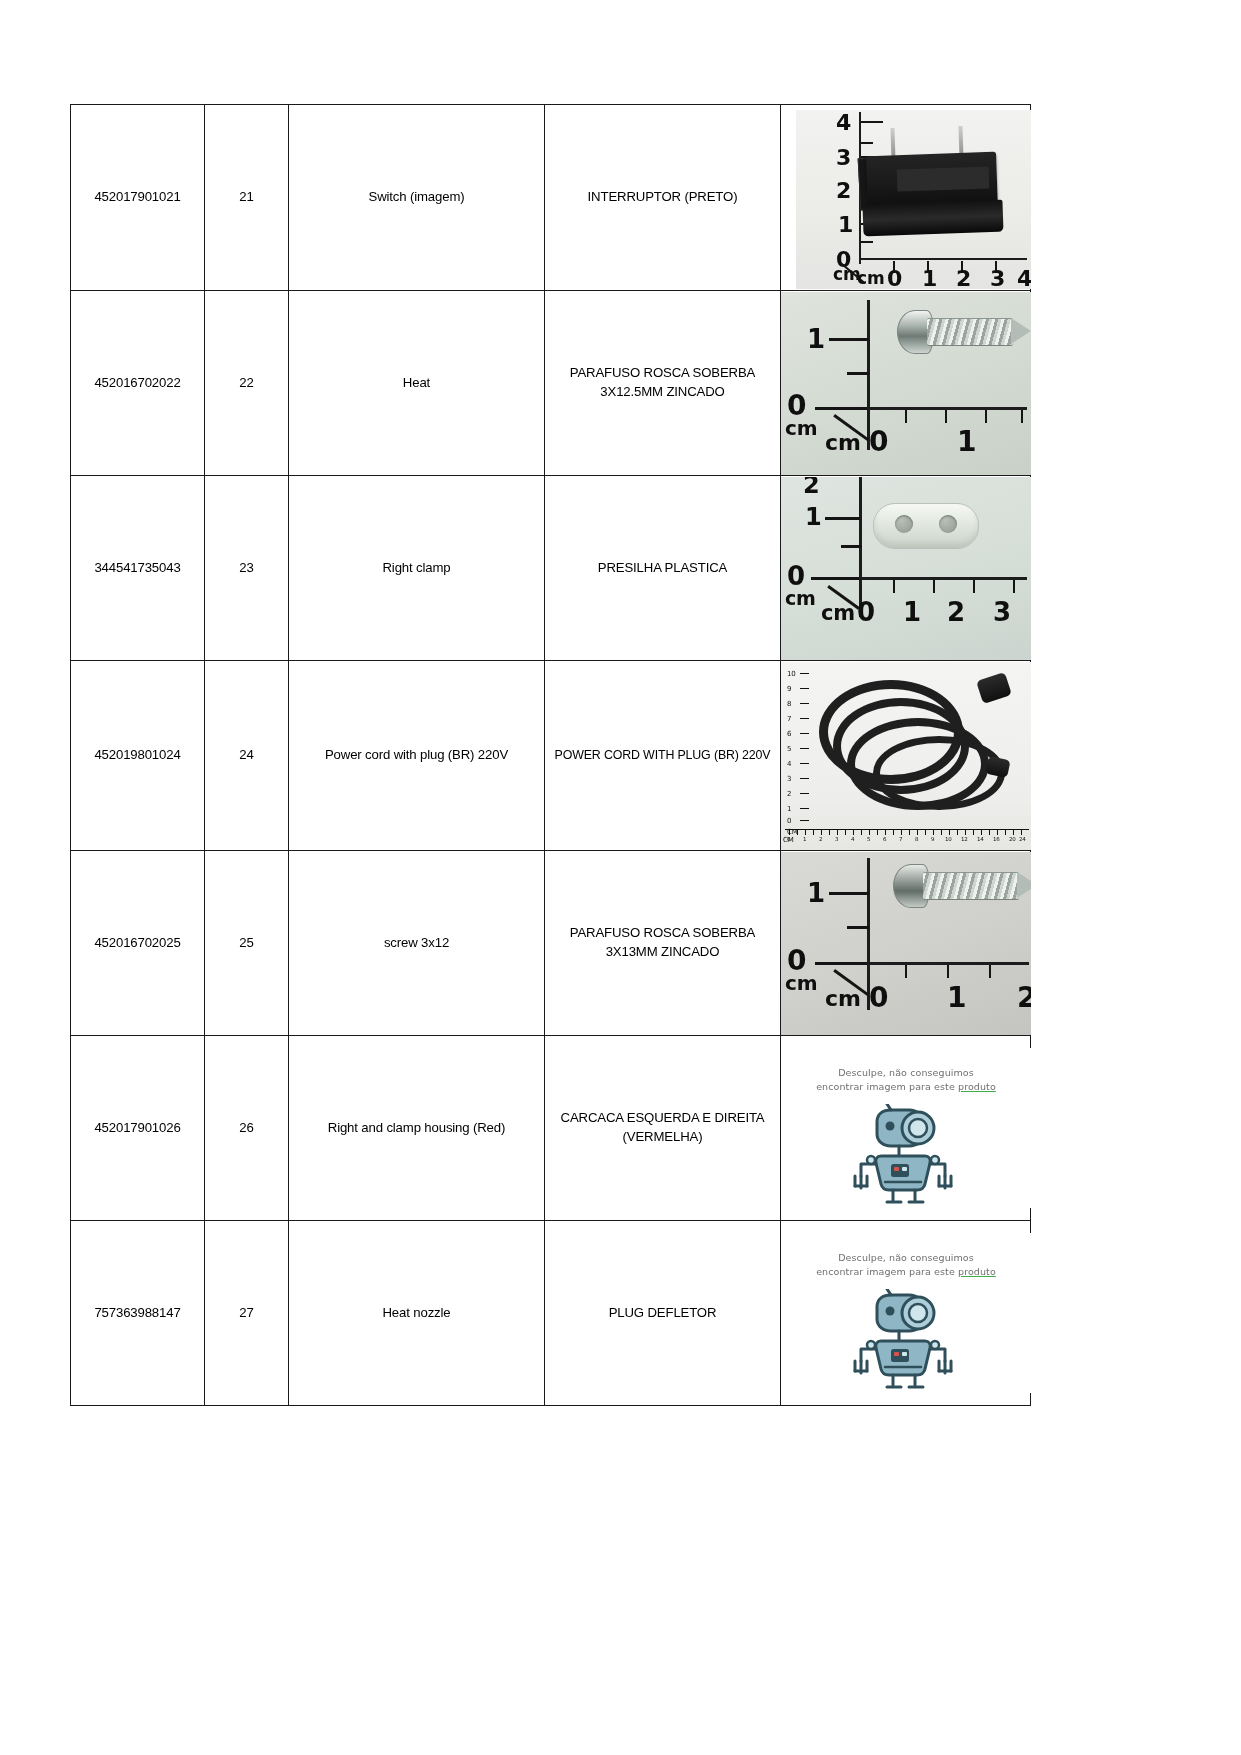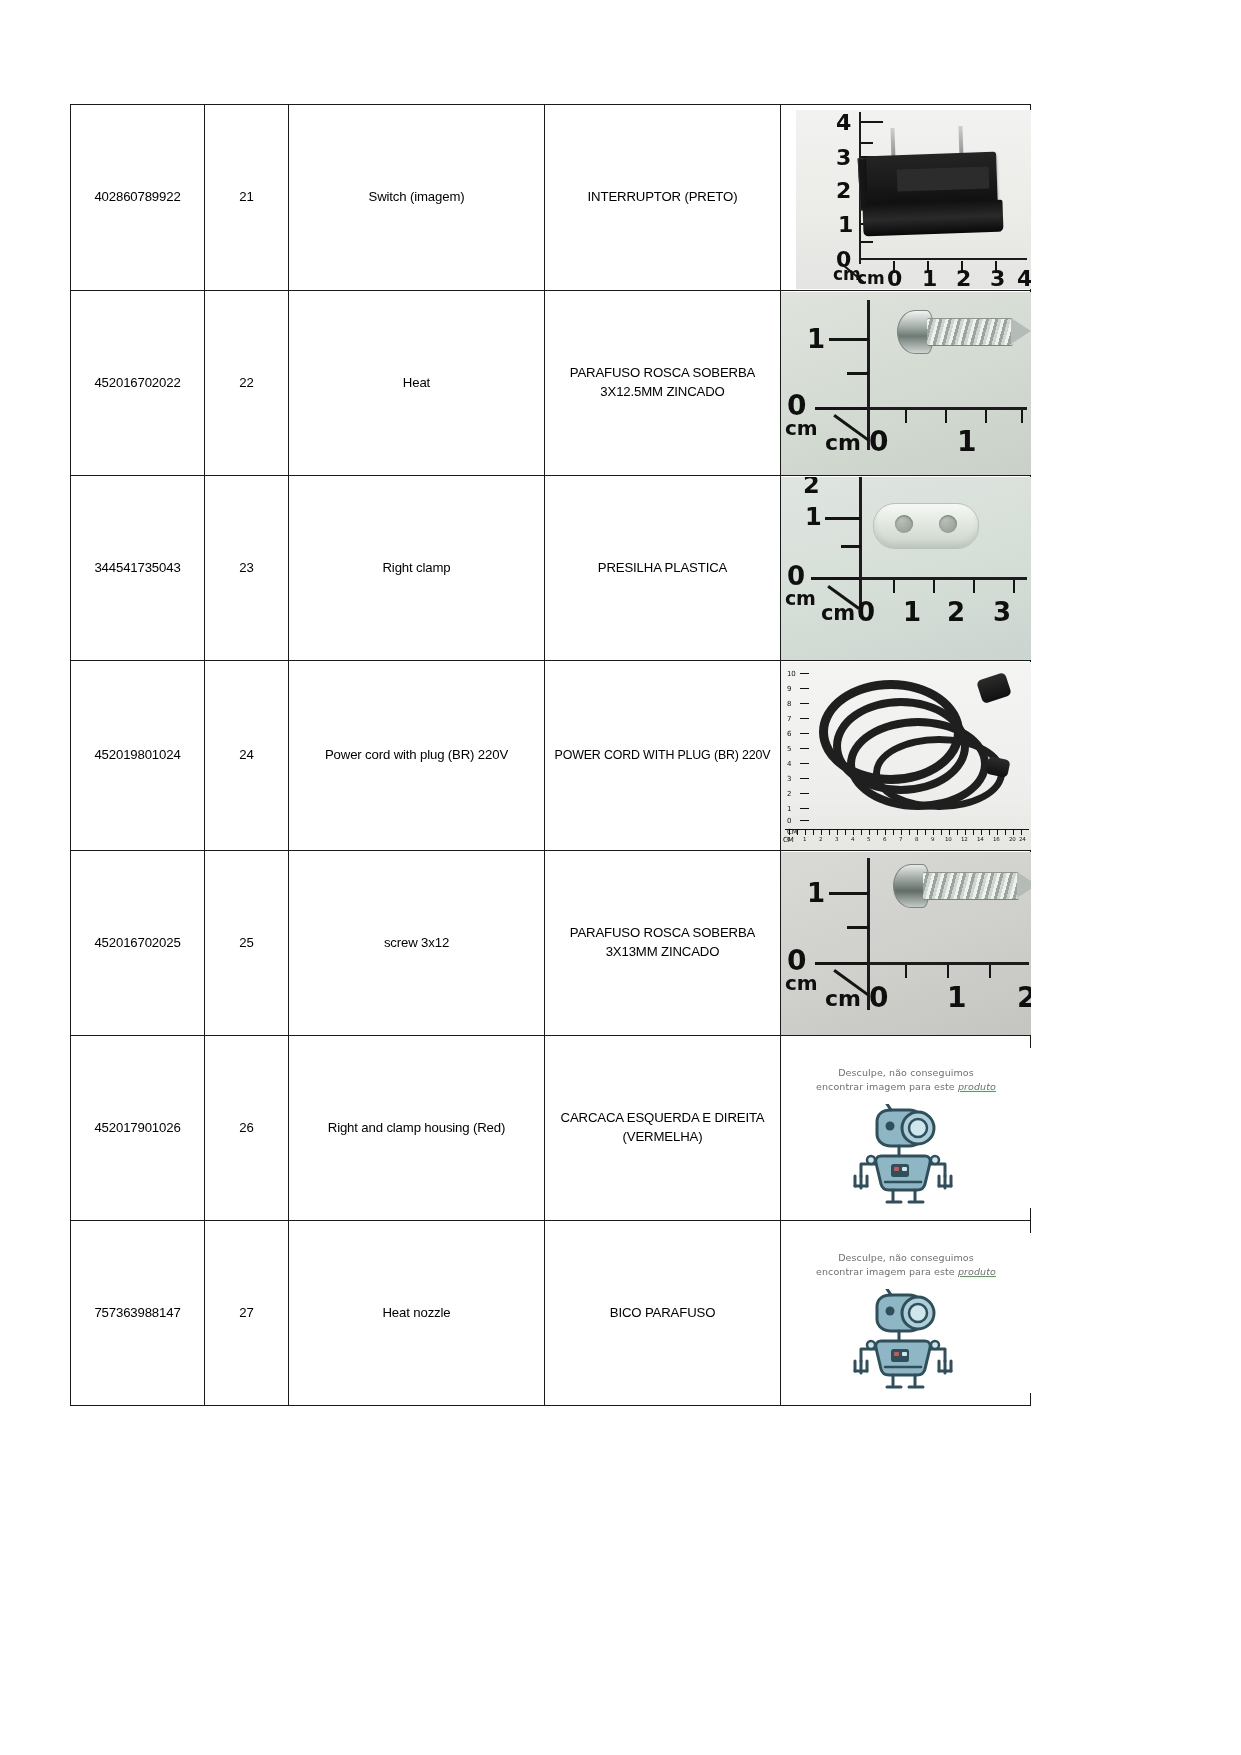--- a/index.html
+++ b/index.html
@@ -233,21 +233,20 @@
     color: #6f6f6f;
     text-align: center;
     line-height: 1.45;
     letter-spacing: .1px;
     max-width: 210px;
   }
   .missing-text .u {
     text-decoration: underline;
     text-decoration-color: #3fae49;
     text-decoration-thickness: 1px;
-    font-style: italic;
   }
   .robot { margin-top: 10px; }
 
   
   .big-num {
     position: absolute;
     font-family: "DejaVu Sans", sans-serif;
     font-weight: 700;
     color: #0f0f0f;
     font-size: 22px;
@@ -272,21 +271,21 @@
     <colgroup>
       <col class="c-pn">
         <col class="c-item">
         <col class="c-en">
         <col class="c-pt">
         <col class="c-img">
     </colgroup>
     <tbody>
 
       <tr class="rowh-200">
-        <td class="cell-text">402860789922</td>
+        <td class="cell-text">452017901021</td>
         <td class="cell-text">21</td>
         <td class="cell-text">Switch (imagem)</td>
         <td class="cell-text">INTERRUPTOR (PRETO)</td>
         <td class="cell-img">
           <div class="photo ph-switch" style="height:183px">
             <div class="bg"></div>
 
             <div class="axis-line" style="left:78px; top:6px; width:2px; height:152px;"></div>
 
             <div class="tickline" style="left:80px; top:15px; width:22px; height:2px;"></div>
@@ -584,21 +583,21 @@
               </g>
             </svg>
           </div>
         </td>
       </tr>
 
       <tr class="rowh-185">
         <td class="cell-text">757363988147</td>
         <td class="cell-text">27</td>
         <td class="cell-text">Heat nozzle</td>
-        <td class="cell-text">BICO PARAFUSO</td>
+        <td class="cell-text">PLUG DEFLETOR</td>
         <td class="cell-img">
           <div class="ph-missing">
             <div class="missing-text">
               <span>Desculpe, não conseguimos</span><br>
               <span>encontrar imagem para este </span><span class="u">produto</span>
             </div>
             <svg class="robot" width="118" height="104" viewBox="0 0 118 104">
               <g fill="none" stroke="#2F4F5A" stroke-width="3" stroke-linecap="round" stroke-linejoin="round">
                 <path d="M30 18 C30 10 36 6 44 6 L62 6 C70 6 76 11 76 19 L76 30 C76 37 70 42 62 42 L44 42 C36 42 30 37 30 30 Z" fill="#8FB6C4"></path>
                 <circle cx="71" cy="24" r="16" fill="#AECFD9"></circle>

